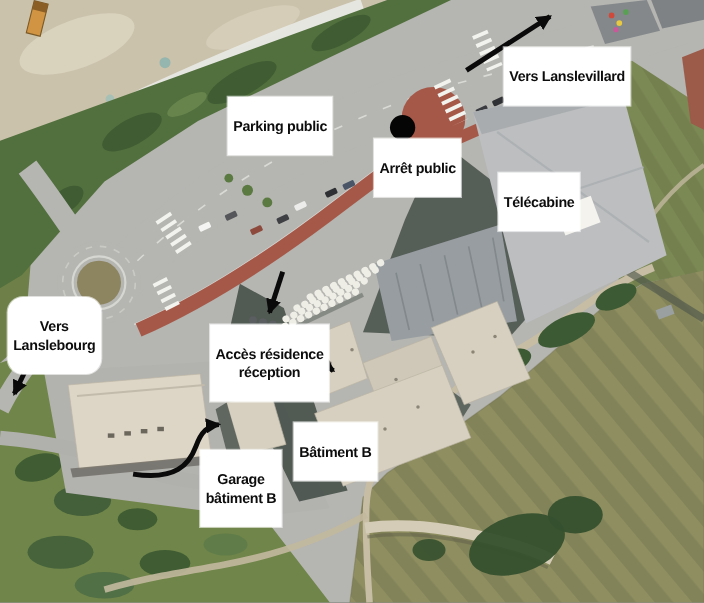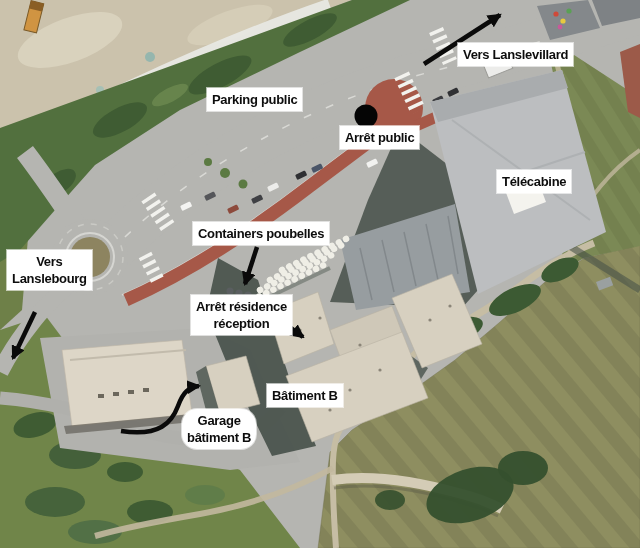--- a/index.html
+++ b/index.html
@@ -1,21 +1,21 @@
 <!DOCTYPE html>
 <html><head>
 <meta charset="utf-8">
 <style>
   html,body{margin:0;padding:0;background:#222;}
   #stage{position:relative;width:640px;height:548px;overflow:hidden;background:#b7b7b3;
          font-family:"Liberation Sans",sans-serif;}
   #terrain{position:absolute;left:0;top:0;}
   .lbl{position:absolute;background:#ffffff;color:#0d0d0d;
        font-weight:bold;font-size:13px;line-height:1.32;letter-spacing:-0.3px;
-       padding:3px 5px;white-space:pre-line;text-align:center;box-shadow:0 0 0 1px rgba(255,255,255,.6);}
+       padding:18px 5px;white-space:pre-line;text-align:center;box-shadow:0 0 0 1px rgba(255,255,255,.6);}
 </style>
 </head>
 <body>
 
 <div id="stage">
 
   <svg id="terrain" width="640" height="548" viewBox="0 0 640 548">
     <defs>
       <pattern id="mow" patternUnits="userSpaceOnUse" width="26" height="26" patternTransform="rotate(-40)">
         <rect width="26" height="26" fill="#8e8e60"></rect>
@@ -225,23 +225,22 @@
       <path d="M 35,312 L 13,358" marker-end="url(#ah)"></path>
       <path d="M 267,310 L 303,337" marker-end="url(#ah)"></path>
       <path d="M 121,431 C 160,437 172,422 178,406 C 183,392 189,387 199,386" marker-end="url(#ah)"></path>
     </g>
     <circle cx="366" cy="116" r="11.5" fill="#050505"></circle>
   </svg>
 
   <div class="lbl" style="left:458px;top:43px;">Vers Lanslevillard</div>
   <div class="lbl" style="left:207px;top:88px;">Parking public</div>
   <div class="lbl" style="left:340px;top:126px;">Arrêt public</div>
-  <div class="lbl" style="left:453px;top:170px;margin-left:44px;">Télécabine</div>
-  <div class="lbl" style="left:193px;top:222px;">Containers poubelles</div>
-  <div class="lbl" style="left:7px;top:250px;">Vers
+  <div class="lbl" style="left:453px;top:157px;">Télécabine</div>
+  <div class="lbl" style="left:7px;top:270px;border-radius:14px;">Vers
 Lanslebourg</div>
-  <div class="lbl" style="left:191px;top:295px;">Arrêt résidence
+  <div class="lbl" style="left:191px;top:295px;">Accès résidence
 réception</div>
   <div class="lbl" style="left:267px;top:384px;">Bâtiment B</div>
-  <div class="lbl" style="left:182px;top:409px;border-radius:15px;">Garage
+  <div class="lbl" style="left:182px;top:409px;">Garage
 bâtiment B</div>
 
 </div>
 
 </body></html>

